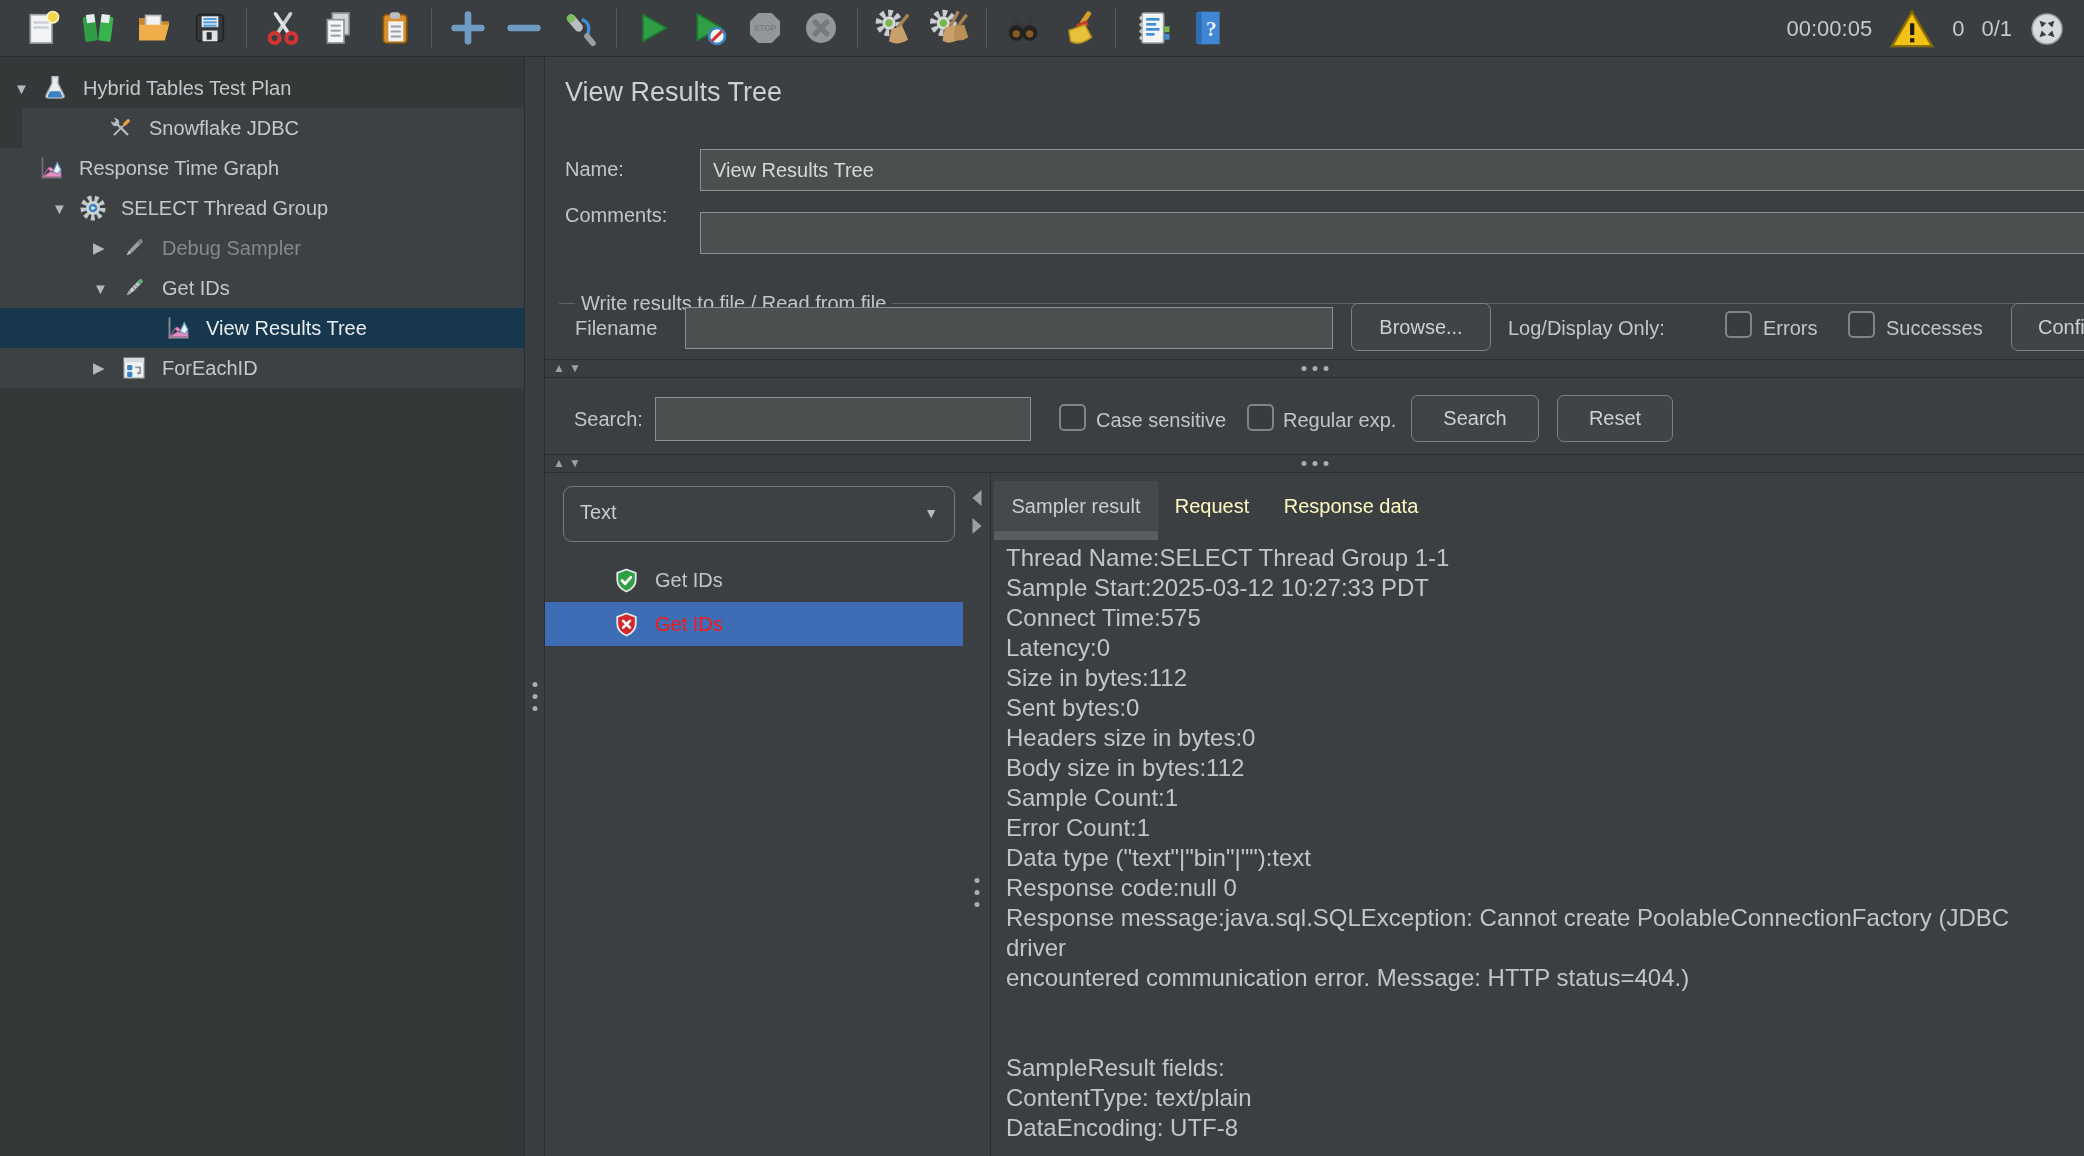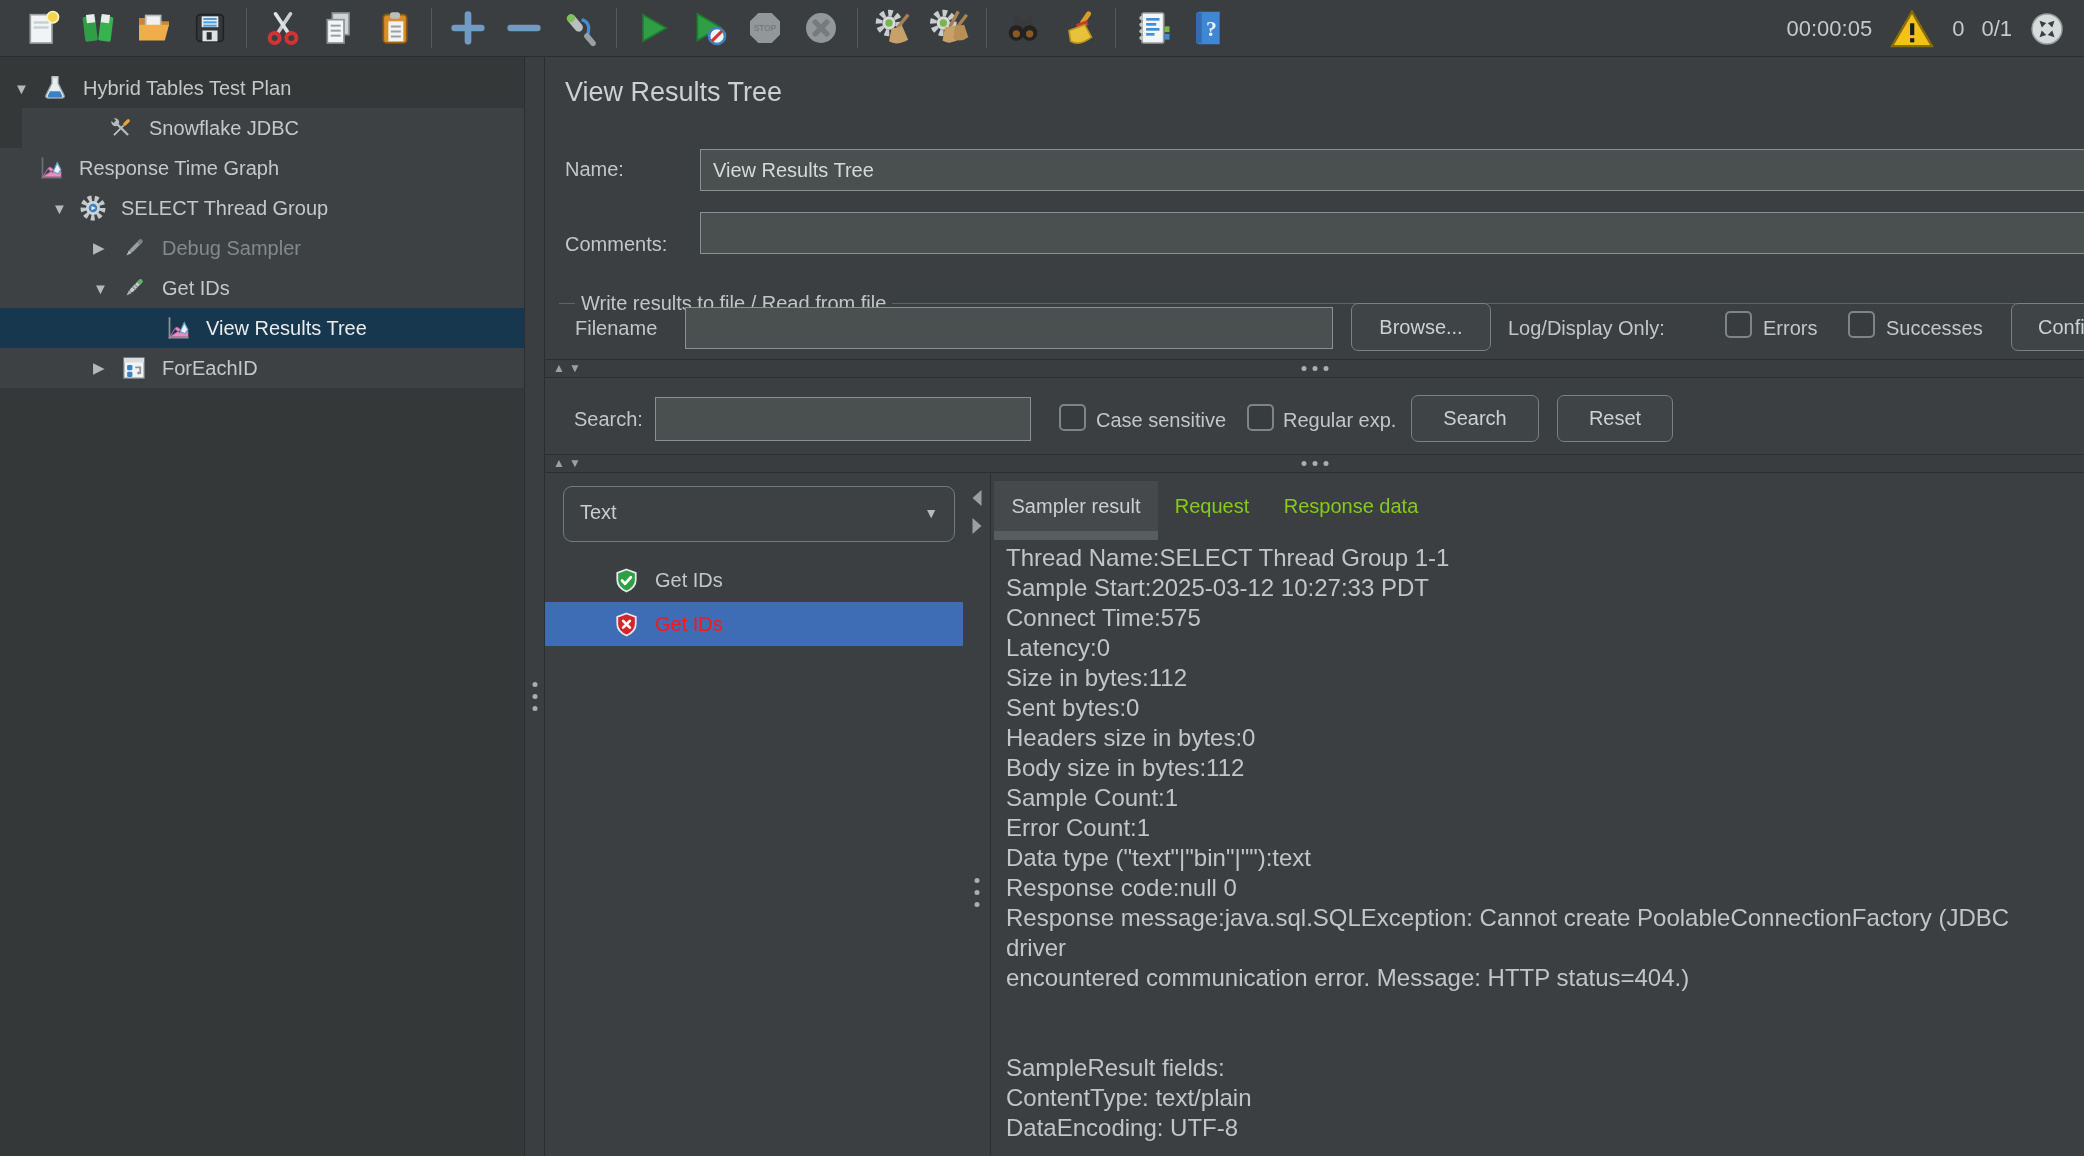--- a/index.html
+++ b/index.html
@@ -72,21 +72,21 @@
   .ritem.err .lbl{color:#fb1717;}
 
   .innerdiv{position:absolute;left:418px;top:0;bottom:0;width:27px;cursor:col-resize;}
   .tri{width:0;height:0;position:absolute;left:50%;transform:translateX(-50%);}
   .tri.left{border-top:8px solid transparent;border-bottom:8px solid transparent;border-right:9px solid #9aa0a2;top:17px;}
   .tri.right{border-top:8px solid transparent;border-bottom:8px solid transparent;border-left:9px solid #9aa0a2;top:45px;}
   .innerdiv .vdots{top:405px;}
 
   .tabspanel{position:absolute;left:445px;right:0;top:0;bottom:0;border-left:1px solid #2c2f31;padding-left:36px;}
   .tab{position:absolute;top:8px;height:50px;display:flex;align-items:center;justify-content:center;
-       font-size:20px;color:#84cc16;cursor:pointer;}
+       font-size:20px;color:#fef9c3;cursor:pointer;}
   .tab.sel{background:#46494b;color:#ccced0;}
   .tabstrip{position:absolute;top:58px;height:9px;background:#585d60;}
   .content{position:absolute;left:15px;right:10px;top:70px;}
   .content .ln{min-height:30px;line-height:30px;font-size:24px;color:#c2c5c6;white-space:pre-wrap;}
 </style>
 </head>
 <body>
 
 <div id="app">
 
@@ -387,21 +387,21 @@
         <i></i>
       </div>
   </div>
 
   <div class="main">
     <div class="main-title">View Results Tree</div>
 
     <div class="flabel" style="left:20px;top:101px;">Name:</div>
     <input class="tin" style="left: 155px; top: 92px; right: -2px;" value="View Results Tree">
 
-    <div class="flabel" style="left:20px;top:176px;">Comments:</div>
+    <div class="flabel" style="left:20px;top:147px;">Comments:</div>
     <input class="tin" style="left: 155px; top: 155px; right: -2px;" value="">
 
     <div class="legend">
         <span>Write results to file / Read from file</span>
       </div>
 
     <div class="flabel" style="left:30px;top:260px;">Filename</div>
     <input class="tin" style="left: 140px; top: 250px; width: 648px;" value="">
     <button class="btn" style="left:806px;top:246px;width:140px;height:48px;">Browse...</button>
     <div class="flabel" style="left:963px;top:260px;">Log/Display Only:</div>

